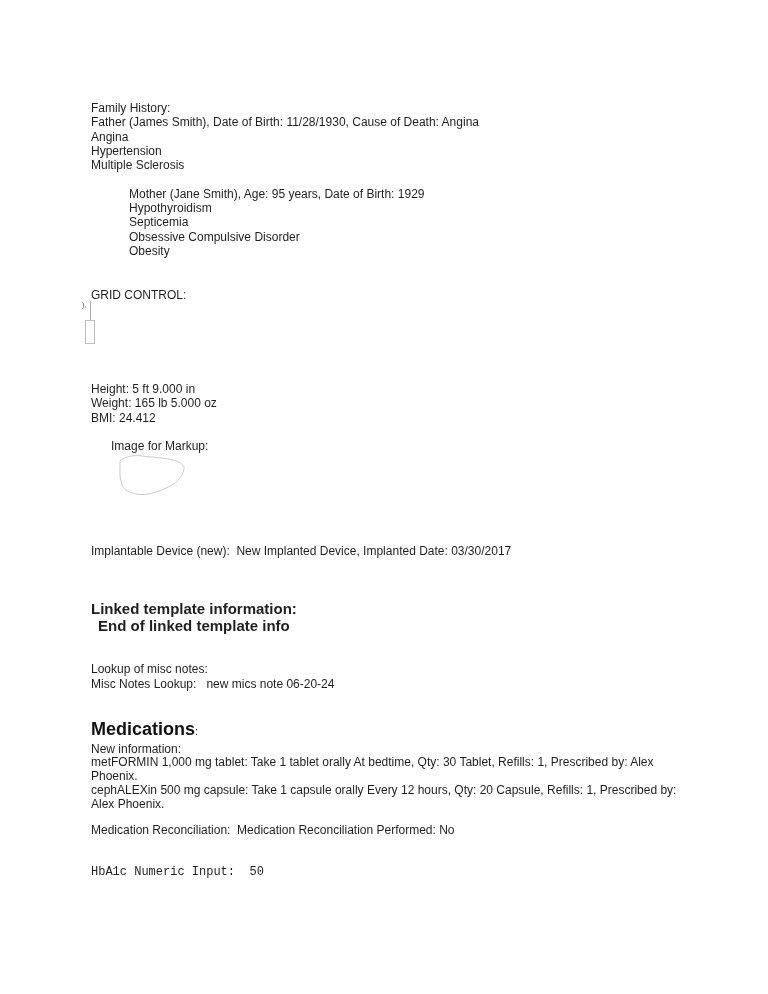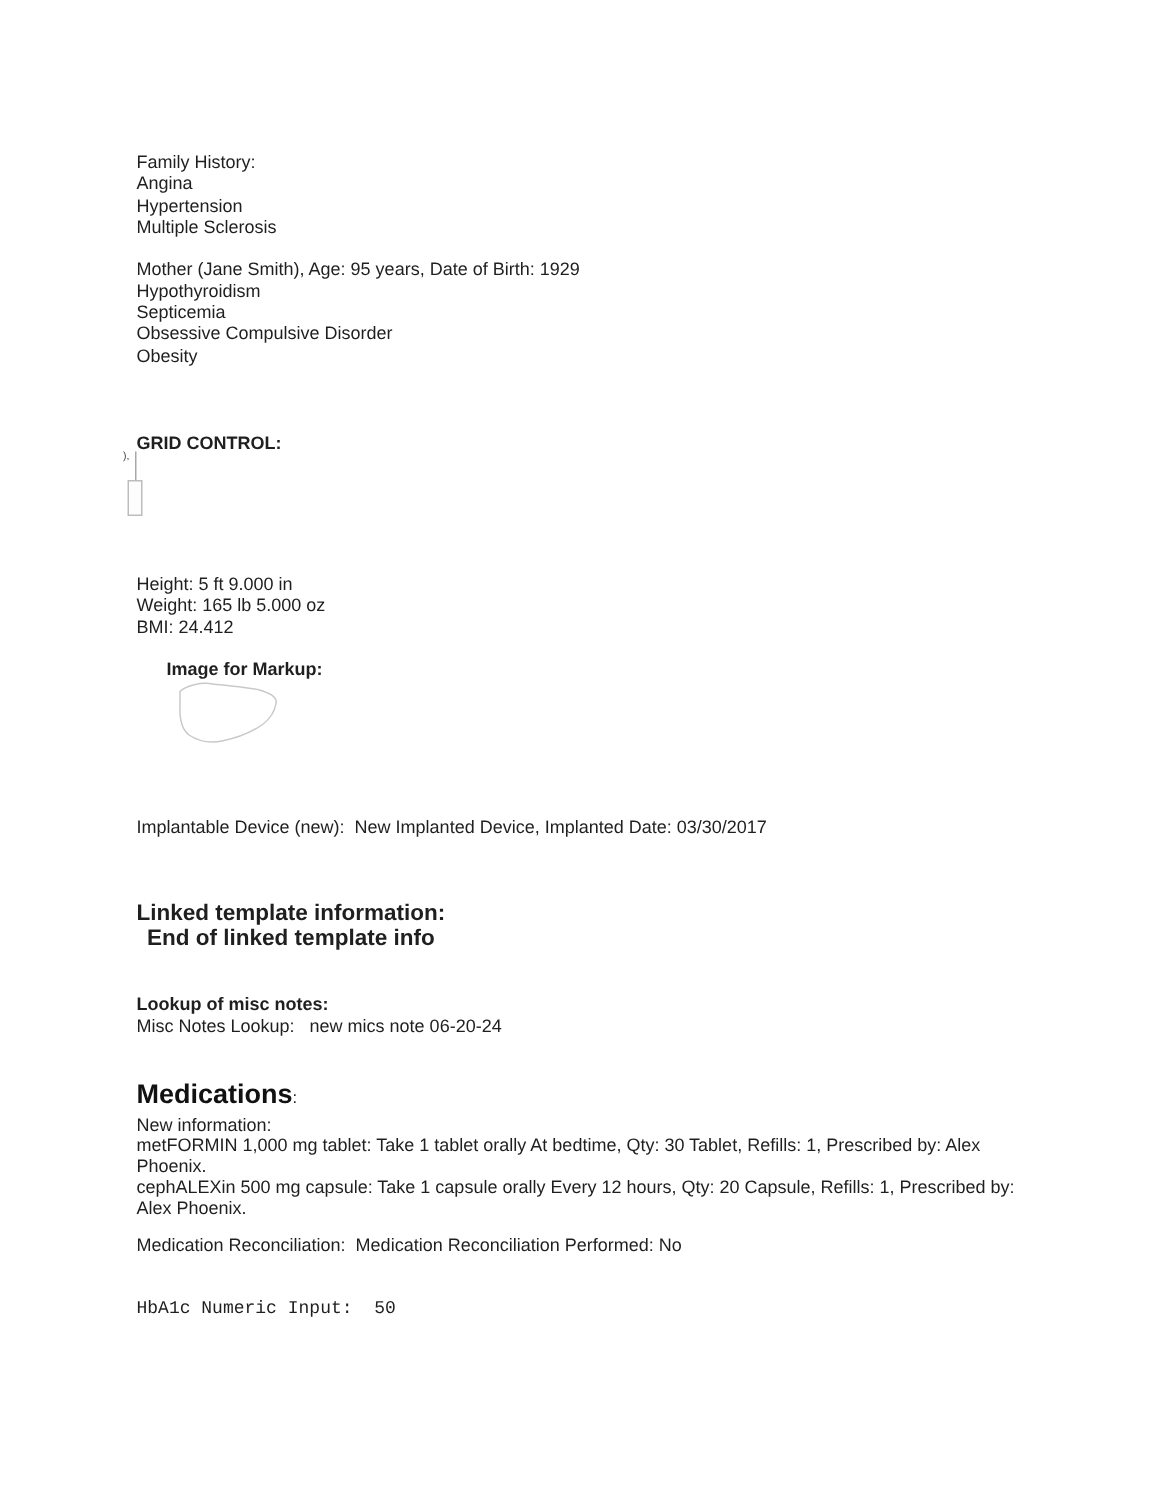--- a/index.html
+++ b/index.html
@@ -15,24 +15,24 @@
     color: #1f1f1f;
     position: relative;
     overflow: hidden;
   }
   .abs { position: absolute; }
   .line {
     white-space: pre-wrap;
     line-height: 14.3px;
     font-size: 12px;
   }
-  .bold { font-weight: bold; }
+  .bold { font-weight: normal; }
 
   #family-history       { top: 101px; left: 91px; }
-  #family-history .group + .group { margin-top: 14.3px; }
+  #family-history .group + .group { margin-top: 14.3px; margin-left: 38px; }
 
   #grid-control-heading { top: 288px; left: 91px; }
 
   #grid-artifact-text {
     top: 301px; left: 82px;
     font-size: 7px; line-height: 7px; color: #444;
     white-space: pre;
   }
   #grid-artifact-vline {
     top: 301px; left: 90px;
@@ -73,20 +73,21 @@
 
   #med-reconciliation   { top: 823px; left: 91px; }
   #hba1c                { top: 865px; left: 91px; font-family: Liberation Mono, monospace; }
 </style>
 </head>
 <body>
 
 <div id="family-history" class="abs">
   <div class="group">
     <div class="line">Family History:</div>
+    <div class="line">Father (James Smith), Date of Birth: 11/28/1930, Cause of Death: Angina</div>
     <div class="line">Angina</div>
     <div class="line">Hypertension</div>
     <div class="line">Multiple Sclerosis</div>
   </div>
   <div class="group">
     <div class="line">Mother (Jane Smith), Age: 95 years, Date of Birth: 1929</div>
     <div class="line">Hypothyroidism</div>
     <div class="line">Septicemia</div>
     <div class="line">Obsessive Compulsive Disorder</div>
     <div class="line">Obesity</div>

